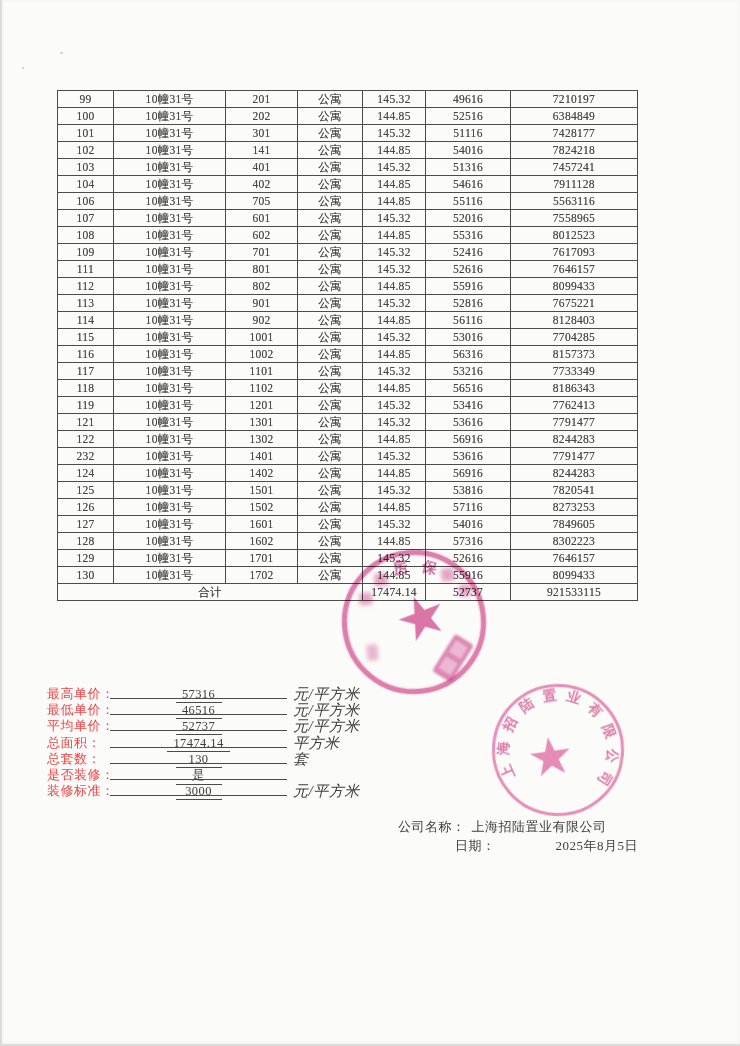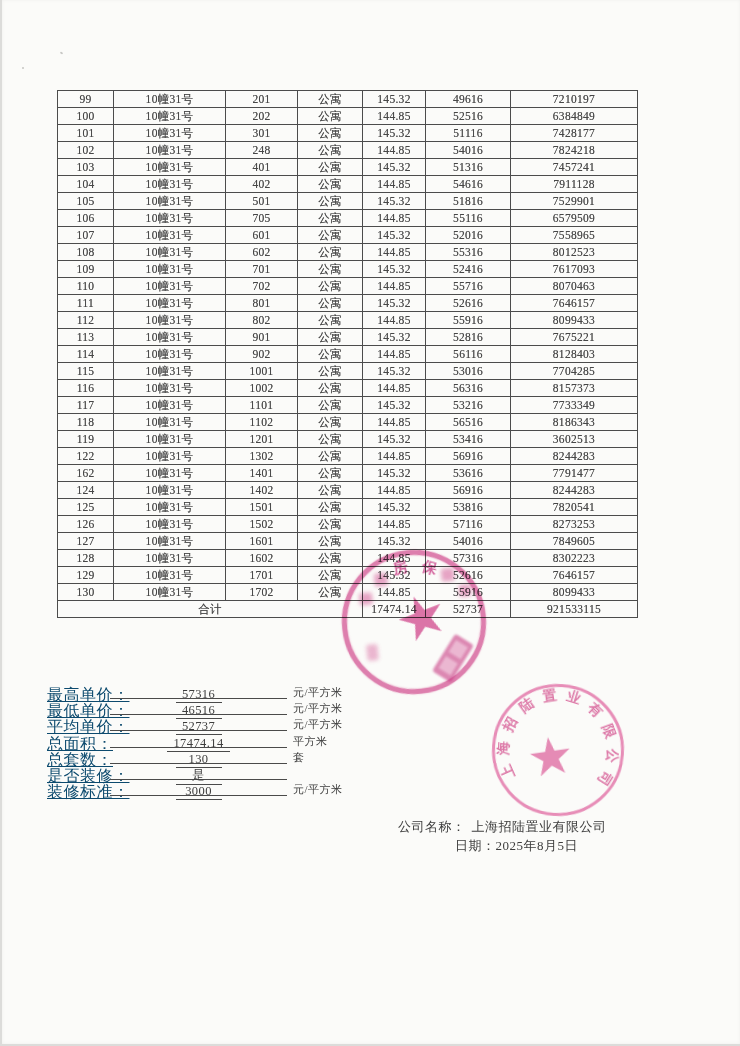--- a/index.html
+++ b/index.html
@@ -25,31 +25,31 @@
   table.price-table td{
     border:1px solid #4c4c4c;height:16px;padding:0;
     text-align:center;vertical-align:middle;
     font-size:11.5px;color:#474747;letter-spacing:.3px;
     text-shadow:0 0 .5px rgba(80,80,80,.7);
     overflow:hidden;white-space:nowrap;
   }
   
   .summary{position:absolute;left:0;top:684px;width:420px;}
   .sum-row{position:relative;height:16.2px;}
-  .sum-label{position:absolute;left:47px;top:1px;font-size:16px;color:#0c4a6e;letter-spacing:.5px;text-decoration:underline;}
+  .sum-label{position:absolute;left:47px;top:1px;font-size:13px;color:#ef4444;letter-spacing:.5px;}
   .sum-line{position:absolute;left:110px;top:0;width:177px;height:14px;border-bottom:1.2px solid #4a4a4a;text-align:center;}
   .sum-value{display:inline-block;min-width:34px;padding:0 6px;font-size:12.5px;color:#3d3d3d;border-bottom:1.2px solid #4a4a4a;letter-spacing:.4px;}
-  .sum-unit{position:absolute;left:293px;top:1px;font-size:11px;color:#3d3d3d;letter-spacing:.5px;}
+  .sum-unit{position:absolute;left:293px;top:1px;font-size:15px;color:#3d3d3d;letter-spacing:.5px;font-style:italic;}
 
   
   .footer{position:absolute;left:0;top:818px;width:740px;font-size:13px;color:#3d3d3d;}
   .company-line{position:absolute;left:398px;top:0;letter-spacing:.5px;text-align:center;}
   .company-line .val{margin-left:6px;}
   .date-line{position:absolute;left:455px;top:19px;letter-spacing:.5px;}
-  .date-line .val{}
+  .date-line .val{margin-left:60px;}
 
   
   .stamp{position:absolute;mix-blend-mode:multiply;pointer-events:none;}
   .stamp-a{left:334px;top:542px;width:160px;height:160px;transform:rotate(-6deg);}
   .stamp-a .ring{
     position:absolute;inset:8px;border-radius:50%;
     border:5px solid rgba(214,79,147,.72);
     box-shadow:0 0 2px rgba(214,79,147,.45), inset 0 0 2px rgba(214,79,147,.45);
     filter:blur(.5px);
   }
@@ -143,21 +143,21 @@
           <td>10幢31号</td>
           <td>301</td>
           <td>公寓</td>
           <td>145.32</td>
           <td>51116</td>
           <td>7428177</td>
         </tr>
         <tr>
           <td>102</td>
           <td>10幢31号</td>
-          <td>248</td>
+          <td>141</td>
           <td>公寓</td>
           <td>144.85</td>
           <td>54016</td>
           <td>7824218</td>
         </tr>
         <tr>
           <td>103</td>
           <td>10幢31号</td>
           <td>401</td>
           <td>公寓</td>
@@ -168,36 +168,27 @@
         <tr>
           <td>104</td>
           <td>10幢31号</td>
           <td>402</td>
           <td>公寓</td>
           <td>144.85</td>
           <td>54616</td>
           <td>7911128</td>
         </tr>
         <tr>
-          <td>105</td>
-          <td>10幢31号</td>
-          <td>501</td>
-          <td>公寓</td>
-          <td>145.32</td>
-          <td>51816</td>
-          <td>7529901</td>
-        </tr>
-        <tr>
           <td>106</td>
           <td>10幢31号</td>
           <td>705</td>
           <td>公寓</td>
           <td>144.85</td>
           <td>55116</td>
-          <td>6579509</td>
+          <td>5563116</td>
         </tr>
         <tr>
           <td>107</td>
           <td>10幢31号</td>
           <td>601</td>
           <td>公寓</td>
           <td>145.32</td>
           <td>52016</td>
           <td>7558965</td>
         </tr>
@@ -213,29 +204,20 @@
         <tr>
           <td>109</td>
           <td>10幢31号</td>
           <td>701</td>
           <td>公寓</td>
           <td>145.32</td>
           <td>52416</td>
           <td>7617093</td>
         </tr>
         <tr>
-          <td>110</td>
-          <td>10幢31号</td>
-          <td>702</td>
-          <td>公寓</td>
-          <td>144.85</td>
-          <td>55716</td>
-          <td>8070463</td>
-        </tr>
-        <tr>
           <td>111</td>
           <td>10幢31号</td>
           <td>801</td>
           <td>公寓</td>
           <td>145.32</td>
           <td>52616</td>
           <td>7646157</td>
         </tr>
         <tr>
           <td>112</td>
@@ -300,33 +282,42 @@
           <td>56516</td>
           <td>8186343</td>
         </tr>
         <tr>
           <td>119</td>
           <td>10幢31号</td>
           <td>1201</td>
           <td>公寓</td>
           <td>145.32</td>
           <td>53416</td>
-          <td>3602513</td>
+          <td>7762413</td>
+        </tr>
+        <tr>
+          <td>121</td>
+          <td>10幢31号</td>
+          <td>1301</td>
+          <td>公寓</td>
+          <td>145.32</td>
+          <td>53616</td>
+          <td>7791477</td>
         </tr>
         <tr>
           <td>122</td>
           <td>10幢31号</td>
           <td>1302</td>
           <td>公寓</td>
           <td>144.85</td>
           <td>56916</td>
           <td>8244283</td>
         </tr>
         <tr>
-          <td>162</td>
+          <td>232</td>
           <td>10幢31号</td>
           <td>1401</td>
           <td>公寓</td>
           <td>145.32</td>
           <td>53616</td>
           <td>7791477</td>
         </tr>
         <tr>
           <td>124</td>
           <td>10幢31号</td>

